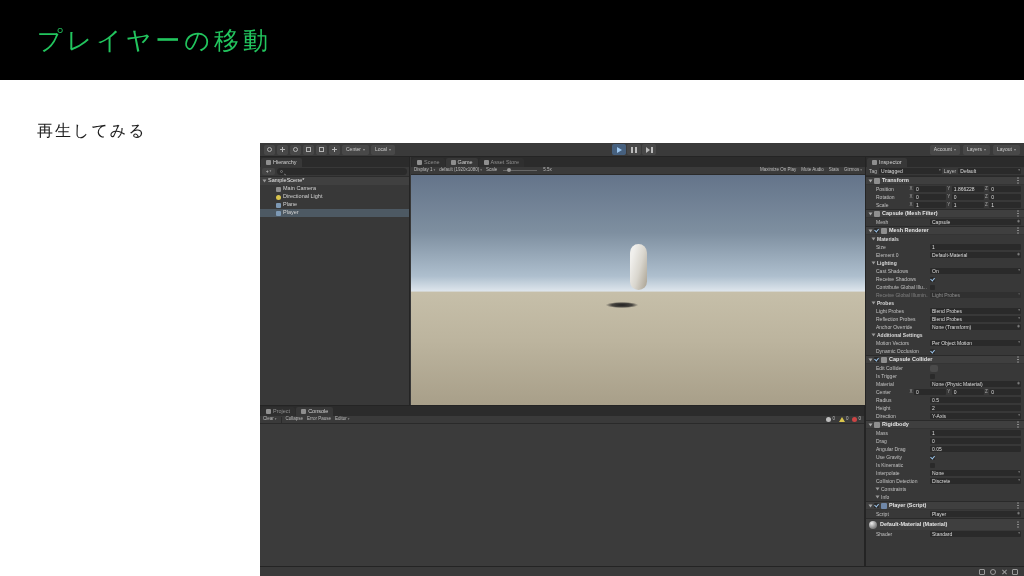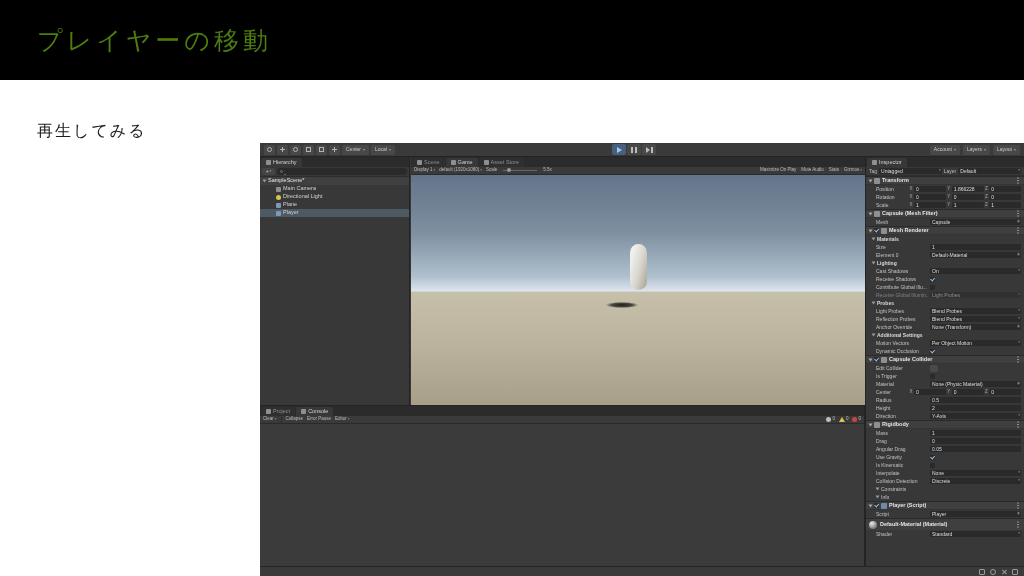--- a/index.html
+++ b/index.html
@@ -1,20 +1,20 @@
 <!DOCTYPE html>
 <html><head>
 <meta charset="utf-8">
 <style>
 *{margin:0;padding:0;box-sizing:border-box}
 html,body{width:1024px;height:576px;overflow:hidden}
 body{font-family:"Liberation Sans","DejaVu Sans",sans-serif;background:#fff}
 .slide{position:relative;width:1024px;height:576px;background:#fff}
 .slide-header{position:absolute;top:0;left:0;width:100%;height:80px;background:#000;display:flex;align-items:center;padding-left:37px}
-.slide-title{color:#4d7c0f;font-size:25px;letter-spacing:4px;font-weight:400}
+.slide-title{color:#22c55e;font-size:25px;letter-spacing:4px;font-weight:400}
 .slide-subtitle{position:absolute;left:37px;top:121px;font-size:16px;color:#1c1c1c;letter-spacing:2px}
 
 .unity{position:absolute;left:260px;top:143px;width:764px;height:433px;background:#383838;color:#c8c8c8;font-size:5.5px;line-height:1;overflow:hidden}
 .u-toolbar{position:absolute;top:0;left:0;right:0;height:14px;background:#3a3a3a;border-bottom:1px solid #242424;display:flex;align-items:center;padding:0 4px;gap:2px}
 .tool-btn{width:11px;height:10px;background:#484848;border-radius:2px;display:flex;align-items:center;justify-content:center}
 .tsq{width:5px;height:5px;border:1px solid #b5b5b5}
 .tdot{width:5px;height:5px;border:1px solid #b5b5b5;border-radius:50%}
 .tcross{width:5px;height:5px;background:linear-gradient(#b5b5b5,#b5b5b5) center/5px 1px no-repeat,linear-gradient(#b5b5b5,#b5b5b5) center/1px 5px no-repeat}
 .pill{height:10px;background:#484848;border-radius:2px;display:flex;align-items:center;padding:0 4px;font-size:5px;color:#ccc;gap:2px}
 .pill::after{content:"▾";font-size:4px;color:#999}

